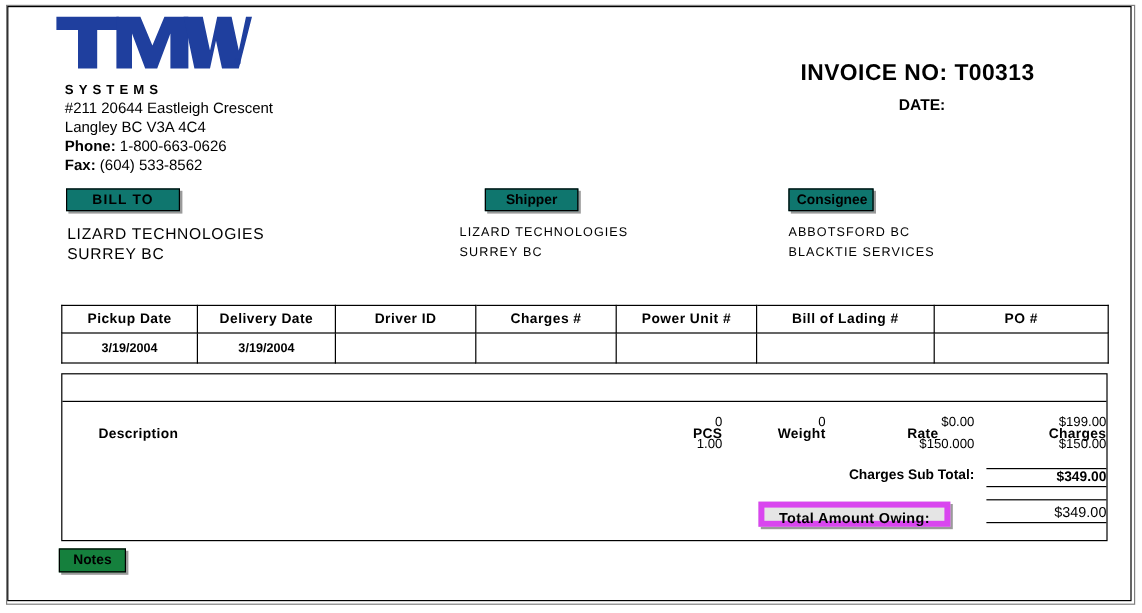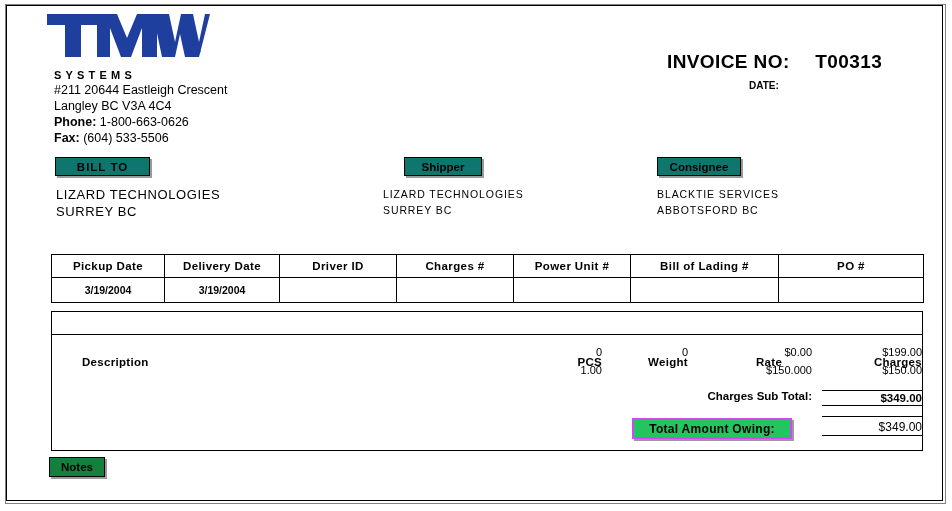--- a/index.html
+++ b/index.html
@@ -80,26 +80,26 @@
   
   .invoice-no {
     position: absolute;
     left: 660px;
     top: 45px;
     font-size: 19px;
     font-weight: bold;
     letter-spacing: 0.4px;
     white-space: nowrap;
   }
-  .invoice-no .num { margin-left: 20px; }
+  .invoice-no .num { margin-left: 0; }
   .date-label {
     position: absolute;
     left: 742px;
     top: 74px;
-    font-size: 10px;
+    font-size: 13px;
     font-weight: bold;
     white-space: nowrap;
   }
 
   
   .tagbox {
     position: absolute;
     border: 1px solid #000000;
     background: #0f766e;
     font-size: 11.5px;
@@ -107,21 +107,21 @@
     color: #000000;
     box-shadow: 2px 2px 0 #9a9a9a;
     text-align: center;
     line-height: 16px;
     padding: 1px 6px 2px 6px;
     box-sizing: border-box;
     white-space: nowrap;
   }
   .tag-billto  { left: 48px;  top: 151px; width: 95px;  height: 19px; letter-spacing: 1px; }
   .tag-shipper { left: 377px; top: 151px; width: 78px;  height: 19px; margin-left: 20px; }
-  .tag-consignee { left: 650px; top: 151px; width: 84px; height: 19px; }
+  .tag-consignee { left: 650px; top: 151px; width: 71px; height: 19px; }
 
   .party {
     position: absolute;
     white-space: nowrap;
   }
   .party-billto {
     left: 49px; top: 180px;
     font-size: 13px;
     letter-spacing: 0.6px;
     line-height: 17px;
@@ -234,23 +234,23 @@
     border-bottom: 1px solid #000000;
     padding: 1px 0 1px 0;
   }
 
   .total-tag {
     position: absolute;
     left: 580px;
     top: 106px;
     width: 160px;
     height: 21px;
-    border: 2px solid #d946ef;
+    border: 5px solid #d946ef;
     box-shadow: 2px 2px 0 #9a9a9a;
-    background: #22c55e;
+    background: #e5e5e5;
     font-size: 12px;
     font-weight: bold;
     text-align: center;
     line-height: 19px;
     letter-spacing: 0.3px;
     box-sizing: border-box;
   }
   .total-value {
     position: absolute;
     left: 770px;
@@ -310,21 +310,21 @@
       <div class="logo-sub">SYSTEMS</div>
 
       <div class="addr addr-1">#211 20644 Eastleigh Crescent</div>
       <div class="addr addr-2">Langley  BC   V3A 4C4</div>
       <div class="addr addr-3">
         <b>Phone:</b>
         <span>1-800-663-0626</span>
       </div>
       <div class="addr addr-4">
         <b>Fax:</b>
-        <span>(604) 533-5506</span>
+        <span>(604) 533-8562</span>
       </div>
 
       <div class="invoice-no">
         <span>INVOICE NO:</span>
         <span class="num">T00313</span>
       </div>
       <div class="date-label">DATE:</div>
 
       <div class="tagbox tag-billto">BILL TO</div>
       <div class="tagbox tag-shipper">Shipper</div>
@@ -332,22 +332,22 @@
 
       <div class="party party-billto">
         <div>LIZARD TECHNOLOGIES</div>
         <div>SURREY  BC</div>
       </div>
       <div class="party party-shipper">
         <div>LIZARD TECHNOLOGIES</div>
         <div>SURREY BC</div>
       </div>
       <div class="party party-consignee">
+        <div>ABBOTSFORD BC</div>
         <div>BLACKTIE SERVICES</div>
-        <div>ABBOTSFORD BC</div>
       </div>
 
       <table class="trip-table">
         <colgroup>
           <col style="width:113px">
           <col style="width:115px">
           <col style="width:117px">
           <col style="width:117px">
           <col style="width:117px">
           <col style="width:148px">

